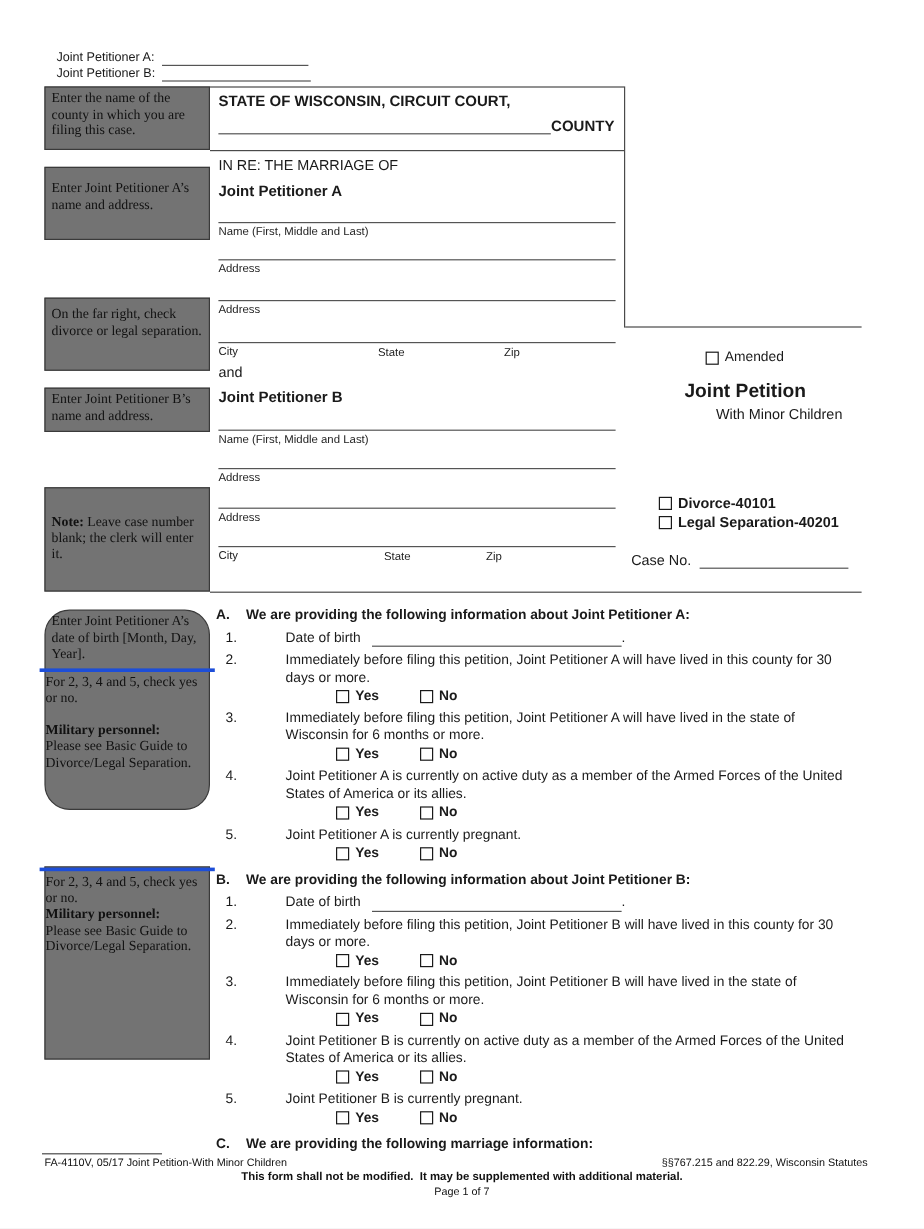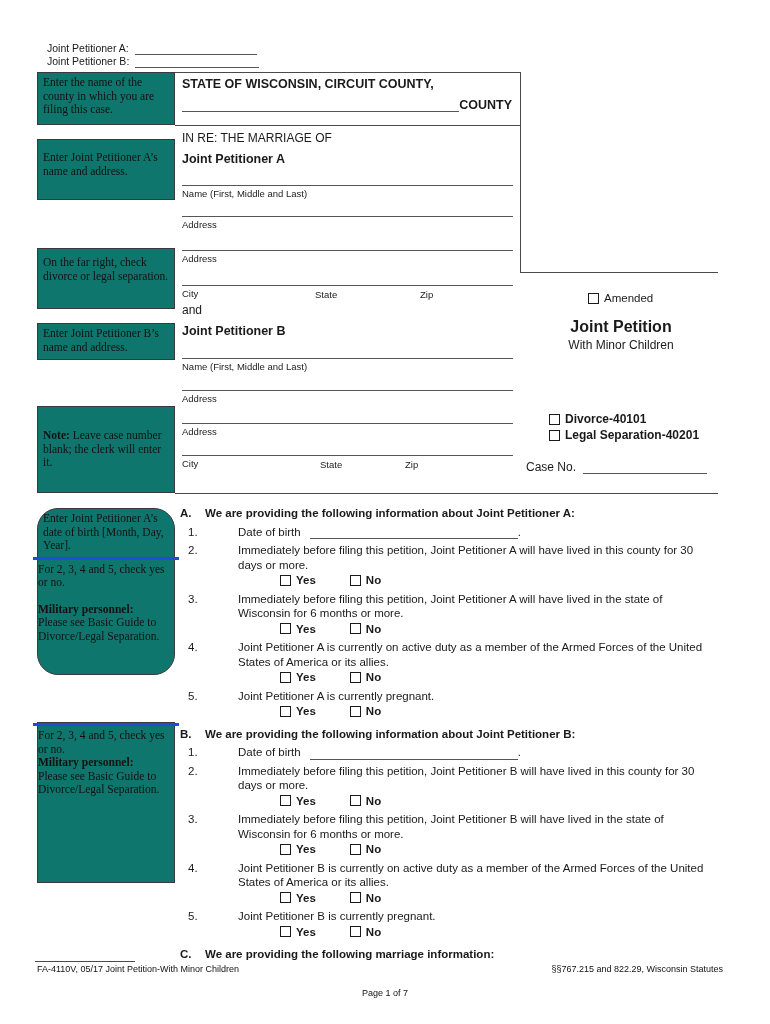--- a/index.html
+++ b/index.html
@@ -15,21 +15,21 @@
   .line-h { position:absolute; height:1px; background:#4a4a4a; }
   .line-v { position:absolute; width:1px; background:#4a4a4a; }
 
   
   .top-row { position:absolute; left:47px; font-size:10.5px; line-height:13px; }
   .top-row .blank { display:inline-block; border-bottom:1px solid #555; height:11px; vertical-align:bottom; margin-left:6px; }
 
   
   .note-box {
     position:absolute; left:37px; width:138px;
-    border:1px solid #3a3a3a; background:#0f766e;
+    border:1px solid #3a3a3a; background:#737373;
     font-family:"Liberation Serif", serif; font-size:11.5px; line-height:13.5px;
     color:#111; padding:3px 5px;
   }
   .note-box .compart2 { border-top:3px solid #1d4ed8; margin:3px -5px 0 -5px; padding:3px 5px 0 5px; }
   .mt13 { margin-top:13px; }
 
   
   .field {
     position:absolute; left:182px; width:331px;
     border-top:1px solid #555; font-size:9.5px; color:#222; padding-top:2px;
@@ -109,21 +109,21 @@
       </div>
     </div>
   </div>
 
   <div class="line-h" style="left:175px; top:72px;  width:345px;"></div>
   <div class="line-h" style="left:175px; top:125px; width:345px;"></div>
   <div class="line-v" style="left:520px; top:72px;  height:201px;"></div>
   <div class="line-h" style="left:521px; top:272px; width:197px;"></div>
   <div class="line-h" style="left:175px; top:493px; width:543px;"></div>
 
-  <div class="abs b" style="left:182px; top:77px; font-size:12.5px;">STATE OF WISCONSIN, CIRCUIT COUNTY,</div>
+  <div class="abs b" style="left:182px; top:77px; font-size:12.5px;">STATE OF WISCONSIN, CIRCUIT COURT,</div>
   <div class="abs" style="left:182px; top:98px; width:330px; display:flex; align-items:flex-end;">
     <span class="blankline" style="flex:1;"></span>
     <span class="b" style="font-size:12.5px; ">COUNTY</span>
   </div>
 
   <div class="abs" style="left:182px; top:131px; font-size:12px;">IN RE: THE MARRIAGE OF</div>
   <div class="abs b" style="left:182px; top:152px; font-size:12.5px;">Joint Petitioner A</div>
 
   <div class="field" style="top:185px;">
     <span>Name (First, Middle and Last)</span>
@@ -156,21 +156,21 @@
     <span>City</span>
     <span class="sub" style="left:138px;">State</span>
     <span class="sub" style="left:223px;">Zip</span>
   </div>
 
   <div class="abs" style="left:588px; top:292px; font-size:11.5px; display:flex; align-items:center;">
     <span class="cb"></span>
     <span>Amended</span>
   </div>
   <div class="abs b" style="left:540px; top:318px; width:162px; text-align:center; font-size:16px;">Joint Petition</div>
-  <div class="abs" style="left:540px; top:338px; width:162px; text-align:center; font-size:12px;">With Minor Children</div>
+  <div class="abs" style="left:540px; top:338px; width:162px; text-align:right; font-size:12px;">With Minor Children</div>
 
   <div class="abs" style="left:549px; top:412px; font-size:12px; display:flex; align-items:center;">
     <span class="cb"></span>
     <span class="b">Divorce-40101</span>
   </div>
   <div class="abs" style="left:549px; top:428px; font-size:12px; display:flex; align-items:center;">
     <span class="cb"></span>
     <span class="b">Legal Separation-40201</span>
   </div>
   <div class="abs" style="left:526px; top:460px; font-size:12px;">
@@ -308,15 +308,16 @@
       <div class="sec-head">
         <span class="letter">C.</span>
         <span>We are providing the following marriage information:</span>
       </div>
     </div>
   </div>
 
   <div class="line-h" style="left:35px; top:961px; width:100px;"></div>
   <div class="footer-text" style="left:37px; top:964px;">FA-4110V, 05/17 Joint Petition-With Minor Children</div>
   <div class="footer-text" style="left:400px; top:964px; width:323px; text-align:right;">§§767.215 and 822.29, Wisconsin Statutes</div>
+  <div class="footer-text b" style="left:0; top:975px; width:770px; text-align:center; font-size:9.5px; white-space:pre;">This form shall not be modified.  It may be supplemented with additional material.</div>
   <div class="footer-text" style="left:0; top:988px; width:770px; text-align:center;">Page 1 of 7</div>
 
 </div>
 
 </body></html>

